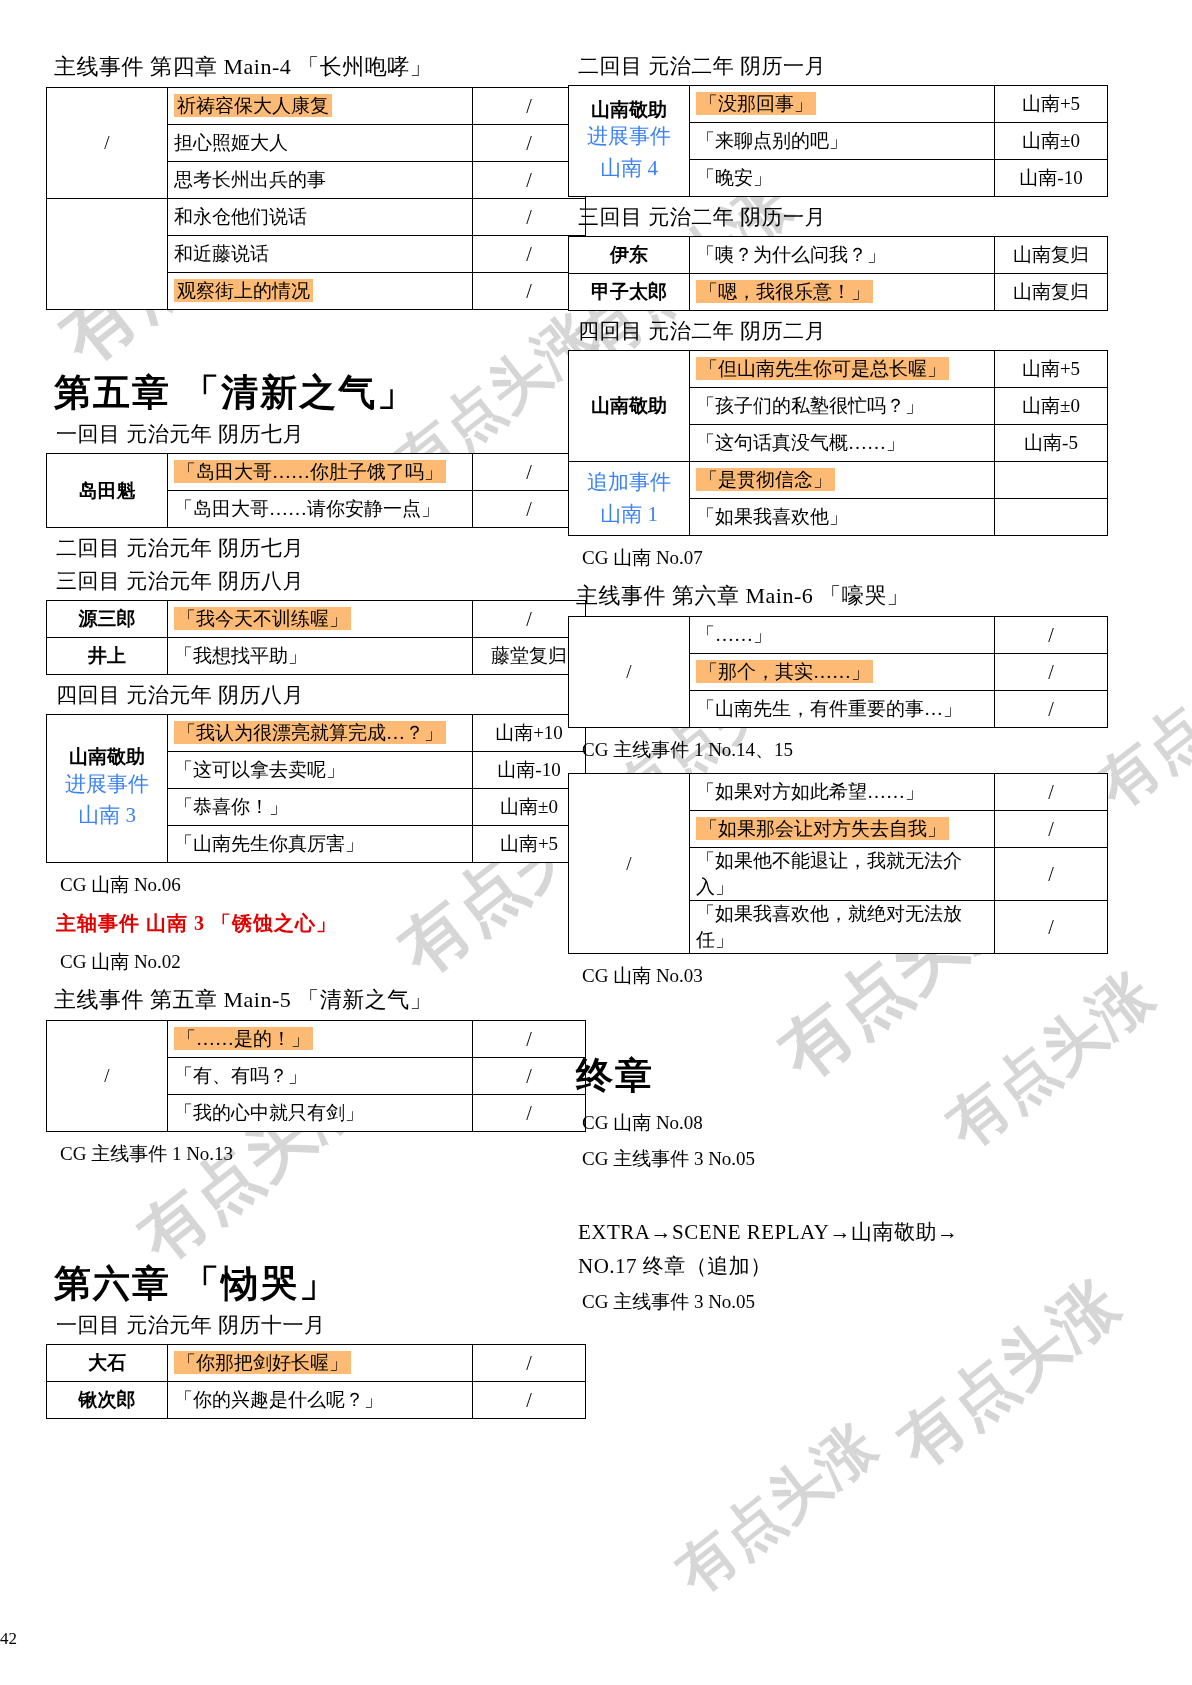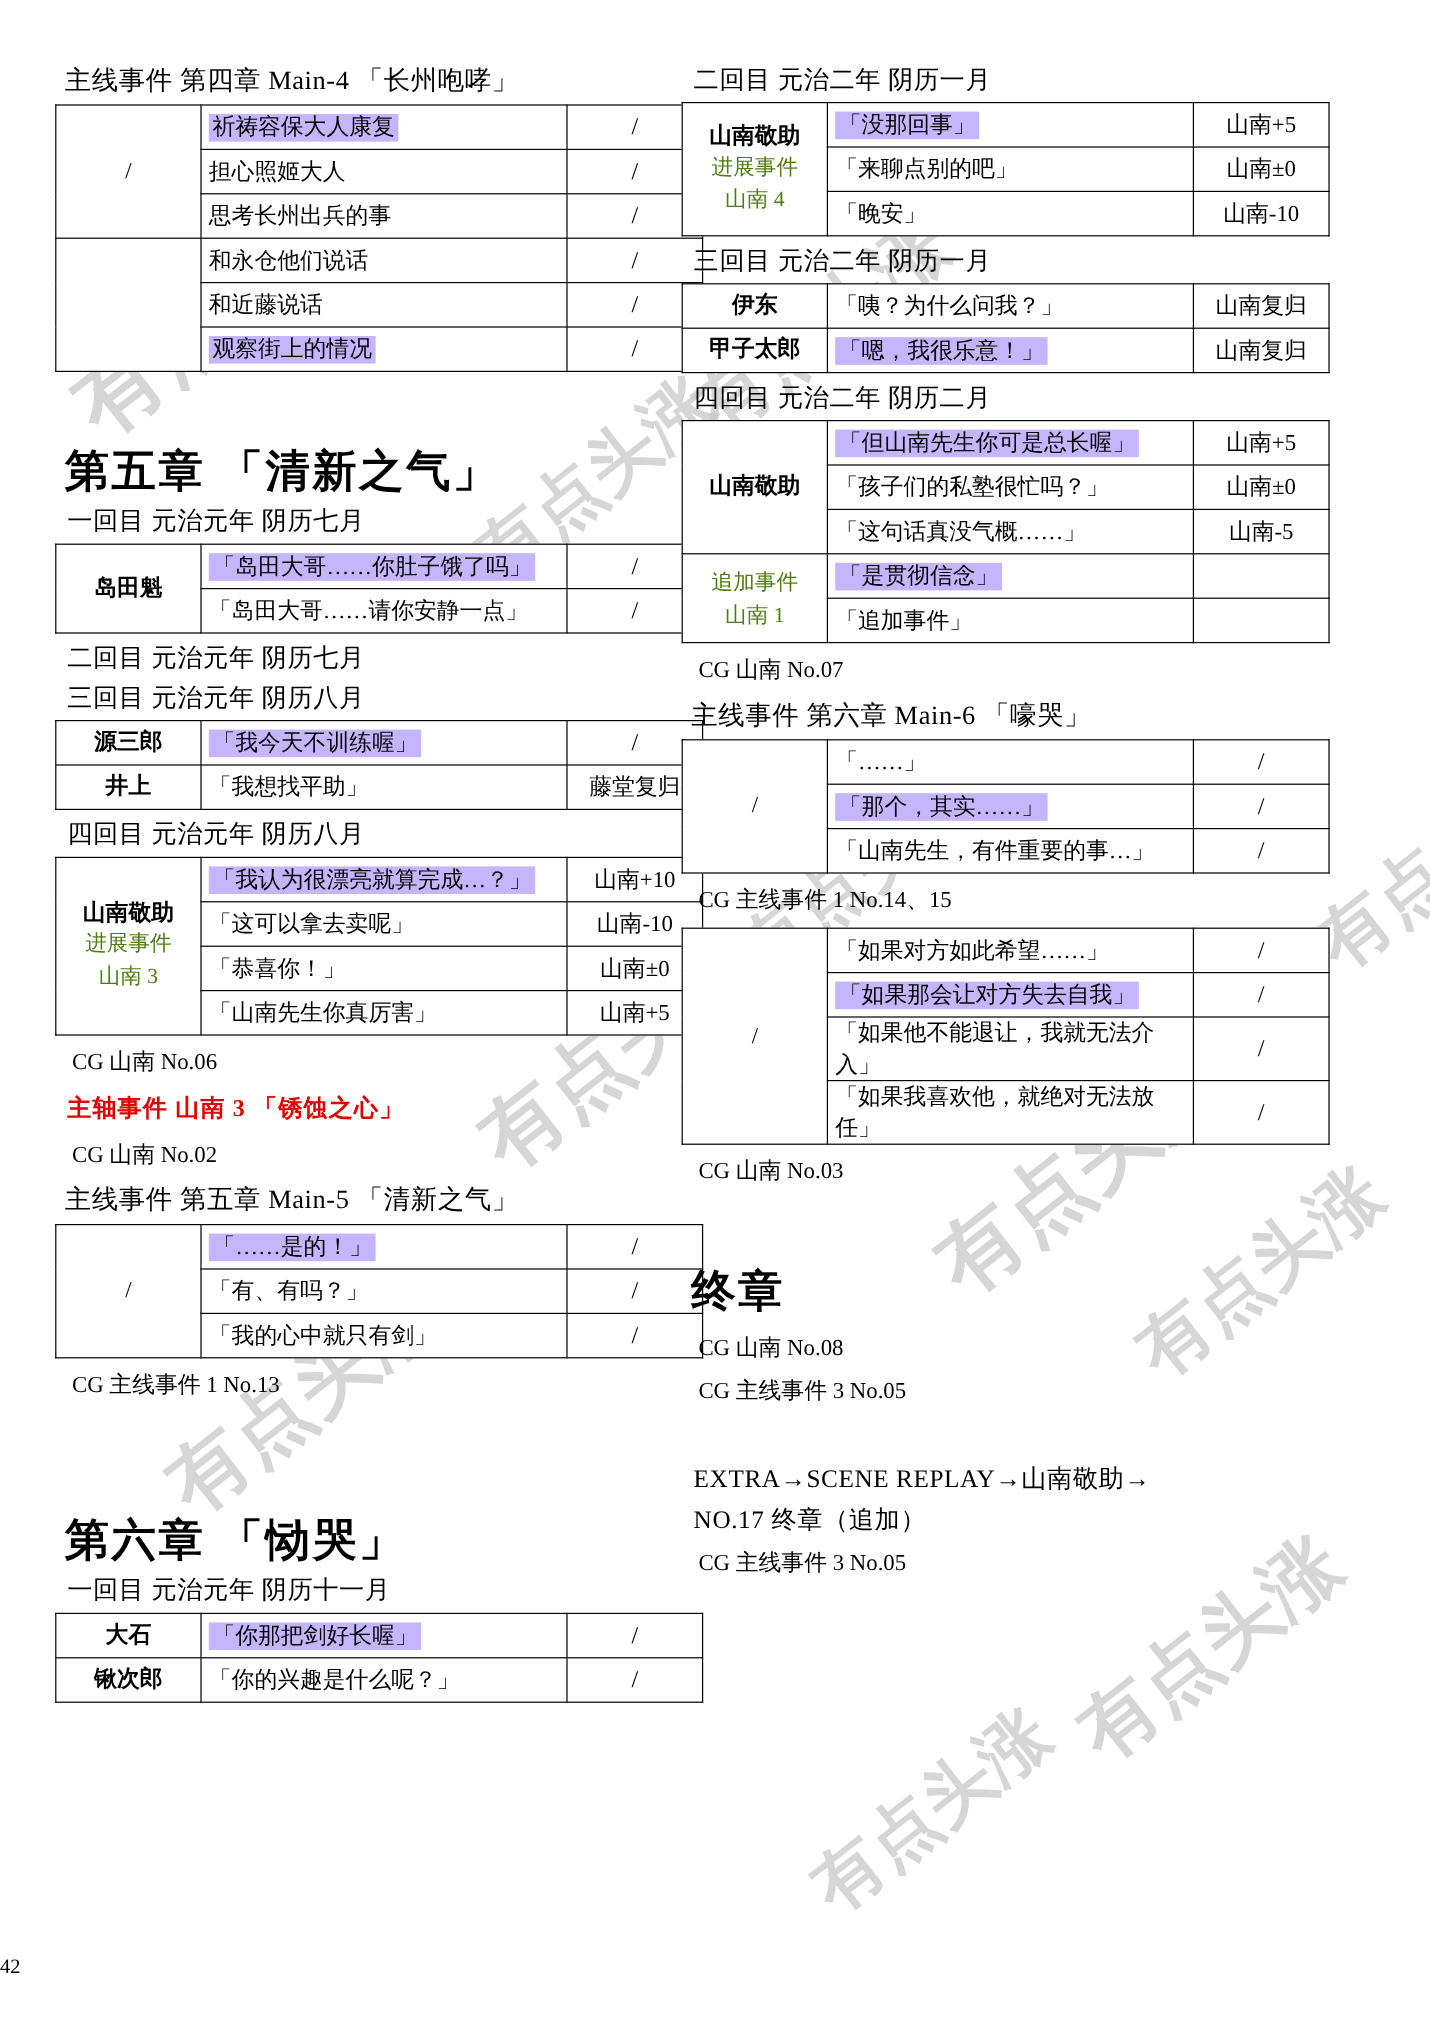--- a/index.html
+++ b/index.html
@@ -85,23 +85,23 @@
     height:36px;
     padding:0 6px;
     font-size:19px;
     vertical-align:middle;
   }
   td.c-char  { width:108px; text-align:center; line-height:1.25; }
   td.c-line  { width:292px; text-align:left; }
   td.c-val   { width:100px; text-align:center; font-size:16px; }
   td.c-val.slash { font-size:20px; }
 
-  .hl { background:#c4b5fd; padding:1px 3px; }
+  .hl { background:#fdba74; padding:1px 3px; }
   .charname { font-weight:700; display:block; }
-  .redsub { color:#4d7c0f; display:block; font-size:18px; line-height:1.5; }
+  .redsub { color:#3b82f6; display:block; font-size:21px; line-height:1.5; }
 
   .footer-num {
     position:absolute;
     left:0; right:0;
     bottom:36px;
     text-align:left;
     font-size:17px;
     z-index:10;
   }
 </style>
@@ -343,21 +343,21 @@
       </tr>
       <tr>
         <td class="c-char" rowspan="2">
           <span class="redsub">追加事件</span>
           <span class="redsub">山南 1</span>
         </td>
         <td class="c-line"><span class="hl">「是贯彻信念」</span></td>
         <td class="c-val"></td>
       </tr>
       <tr>
-        <td class="c-line"><span>「追加事件」</span></td>
+        <td class="c-line"><span>「如果我喜欢他」</span></td>
         <td class="c-val"></td>
       </tr>
     </tbody>
       </table>
 
     <div class="cg-line">CG 山南 No.07</div>
 
     <div class="h-main">主线事件 第六章 Main-6 「嚎哭」</div>
     <table class="ev">
       <tbody>

